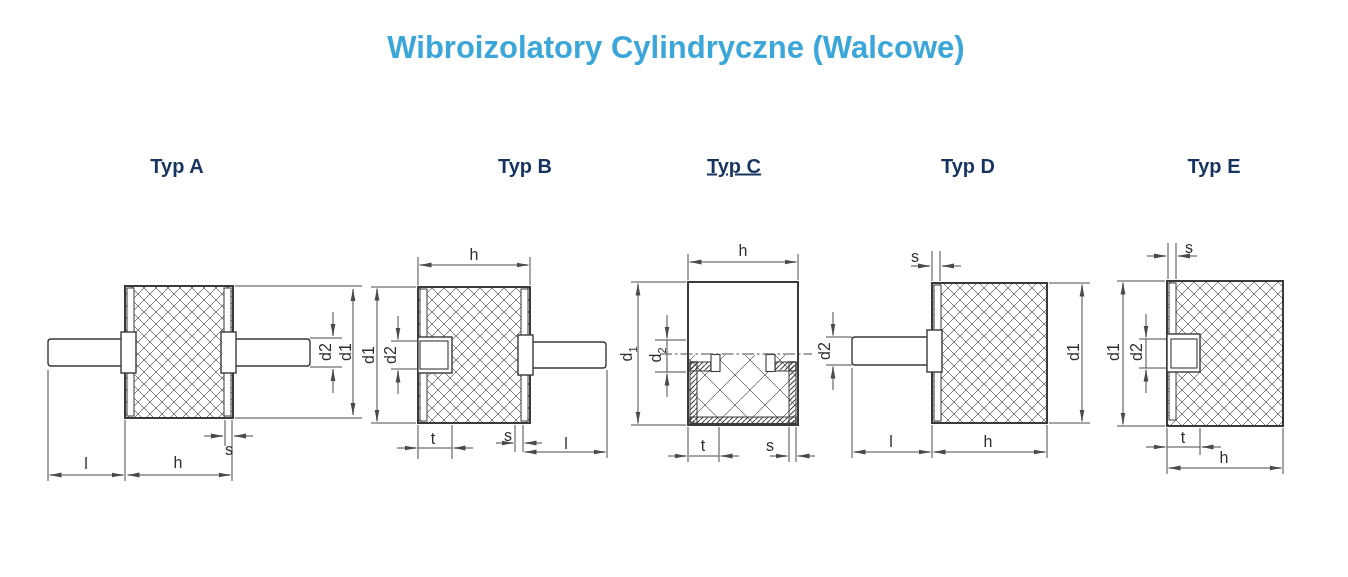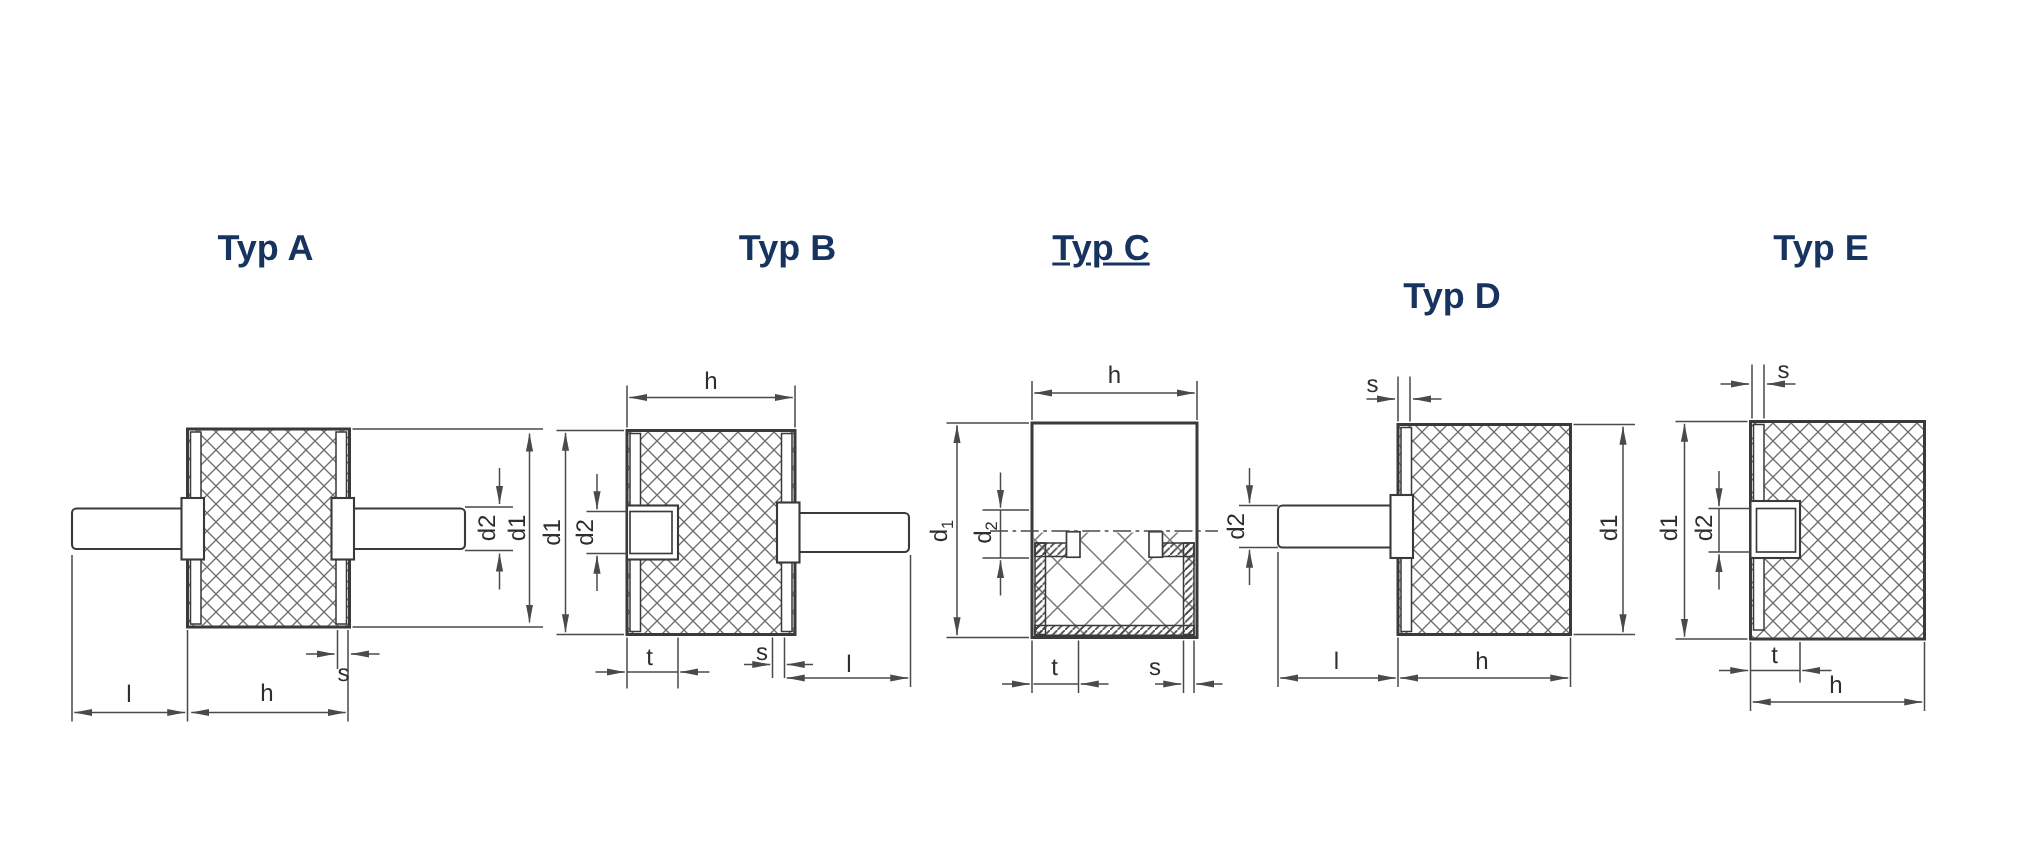--- a/index.html
+++ b/index.html
@@ -1,21 +1,21 @@
 <!DOCTYPE html>
 <html><head>
 <meta charset="utf-8">
 <style>
   html,body{margin:0;padding:0;background:#fff;}
   body{font-family:"Liberation Sans",sans-serif;}
   .canvas{position:relative;width:1348px;height:577px;background:#ffffff;overflow:hidden;}
   .page-title{position:absolute;left:676px;top:48px;transform:translate(-50%,-50%);
     font-size:31px;font-weight:bold;color:#3BA6DA;white-space:nowrap;}
   .typ-label{position:absolute;transform:translate(-50%,-50%);
-    font-size:24px;font-weight:bold;color:#16345F;white-space:nowrap;}
+    font-size:20px;font-weight:bold;color:#16345F;white-space:nowrap;}
   .dim{position:absolute;transform:translate(-50%,-50%);font-size:16px;color:#2e2e2e;
     white-space:nowrap;line-height:1;}
   .dim.rot{transform:translate(-50%,-50%) rotate(-90deg);}
   .dim sub{font-size:11px;line-height:1;}
   svg.drawing{position:absolute;left:0;top:0;}
   
   .bodyS{stroke:#3a3a3a;stroke-width:2;fill:url(#xhS);}
   .bodyC{stroke:#3a3a3a;stroke-width:2;fill:#ffffff;}
   .hatchL{fill:url(#xhL);stroke:none;}
   .fineh{fill:url(#xhF);stroke:#3a3a3a;stroke-width:1;}
@@ -189,25 +189,26 @@
         <path d="M1146 447H1165.5" marker-end="url(#arr)"></path>
         <path d="M1221 447H1201.5" marker-end="url(#arr)"></path>
         <path d="M1167 447H1200"></path>
 
         <path d="M1283 428V474"></path>
         <path d="M1168.5 468H1281.5" marker-start="url(#arr)" marker-end="url(#arr)"></path>
       </g>
     </g>
   </svg>
 
+  <div class="page-title">Wibroizolatory Cylindryczne (Walcowe)</div>
 
   <div class="typ-label" style="left:177px;top:166px;">Typ A</div>
   <div class="typ-label" style="left:477px;top:166px;margin-left:48px;">Typ B</div>
   <div class="typ-label" style="left:734px;top:166px;text-decoration:underline;">Typ C</div>
-  <div class="typ-label" style="left:968px;top:166px;margin-top:32px;">Typ D</div>
+  <div class="typ-label" style="left:968px;top:166px;">Typ D</div>
   <div class="typ-label" style="left:1214px;top:166px;text-align:right;">Typ E</div>
 
   <span class="dim rot" style="left:326px;top:352px;">d2</span>
   <span class="dim rot" style="left:346px;top:352px;">d1</span>
   <span class="dim" style="left:229px;top:450px;">s</span>
   <span class="dim" style="left:86px;top:464px;">l</span>
   <span class="dim" style="left:178px;top:463px;">h</span>
 
   <span class="dim" style="left:474px;top:255px;">h</span>
   <span class="dim rot" style="left:369px;top:355px;">d1</span>

